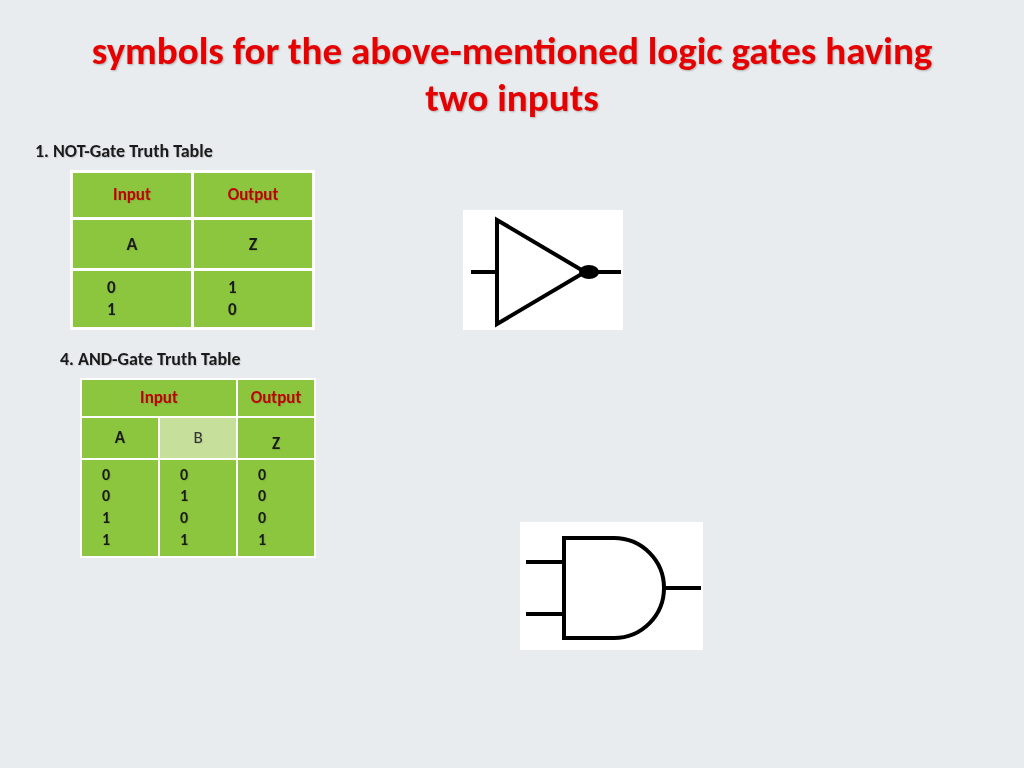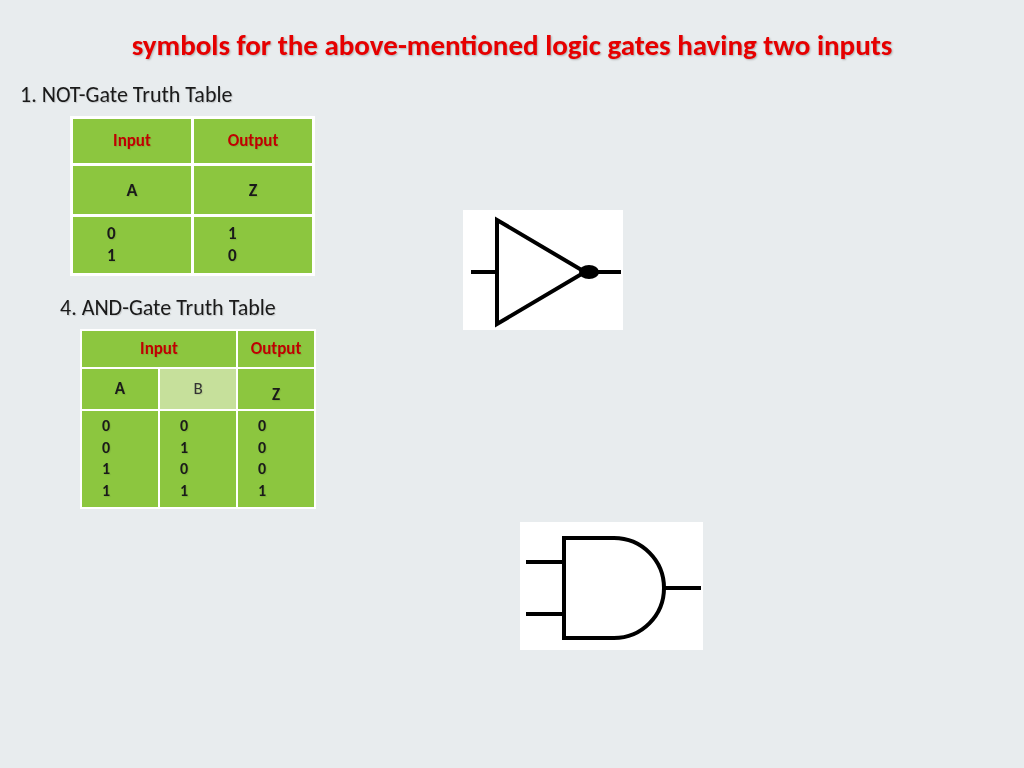--- a/index.html
+++ b/index.html
@@ -8,31 +8,31 @@
     height: 768px;
     background: #e8ecee;
     font-family: "Calibri", "Segoe UI", Arial, sans-serif;
     position: relative;
     overflow: hidden;
   }
   .title {
     text-align: center;
     color: #e60000;
     font-weight: bold;
-    font-size: 29px;
+    font-size: 39px;
     line-height: 1.2;
     padding: 28px 70px 10px 70px;
     text-shadow: 1px 1px 2px rgba(0,0,0,0.25);
   }
   .section-label {
-    font-weight: normal;
-    font-size: 22px;
+    font-weight: bold;
+    font-size: 18px;
     color: #1a1a1a;
     text-shadow: 1px 1px 1px rgba(0,0,0,0.15);
-    margin: 8px 0 8px 20px;
+    margin: 8px 0 8px 35px;
   }
   .section-label.and {
     margin-left: 60px;
     margin-top: 18px;
   }
 
   
   .table-not {
     margin-left: 70px;
     border-collapse: separate;

